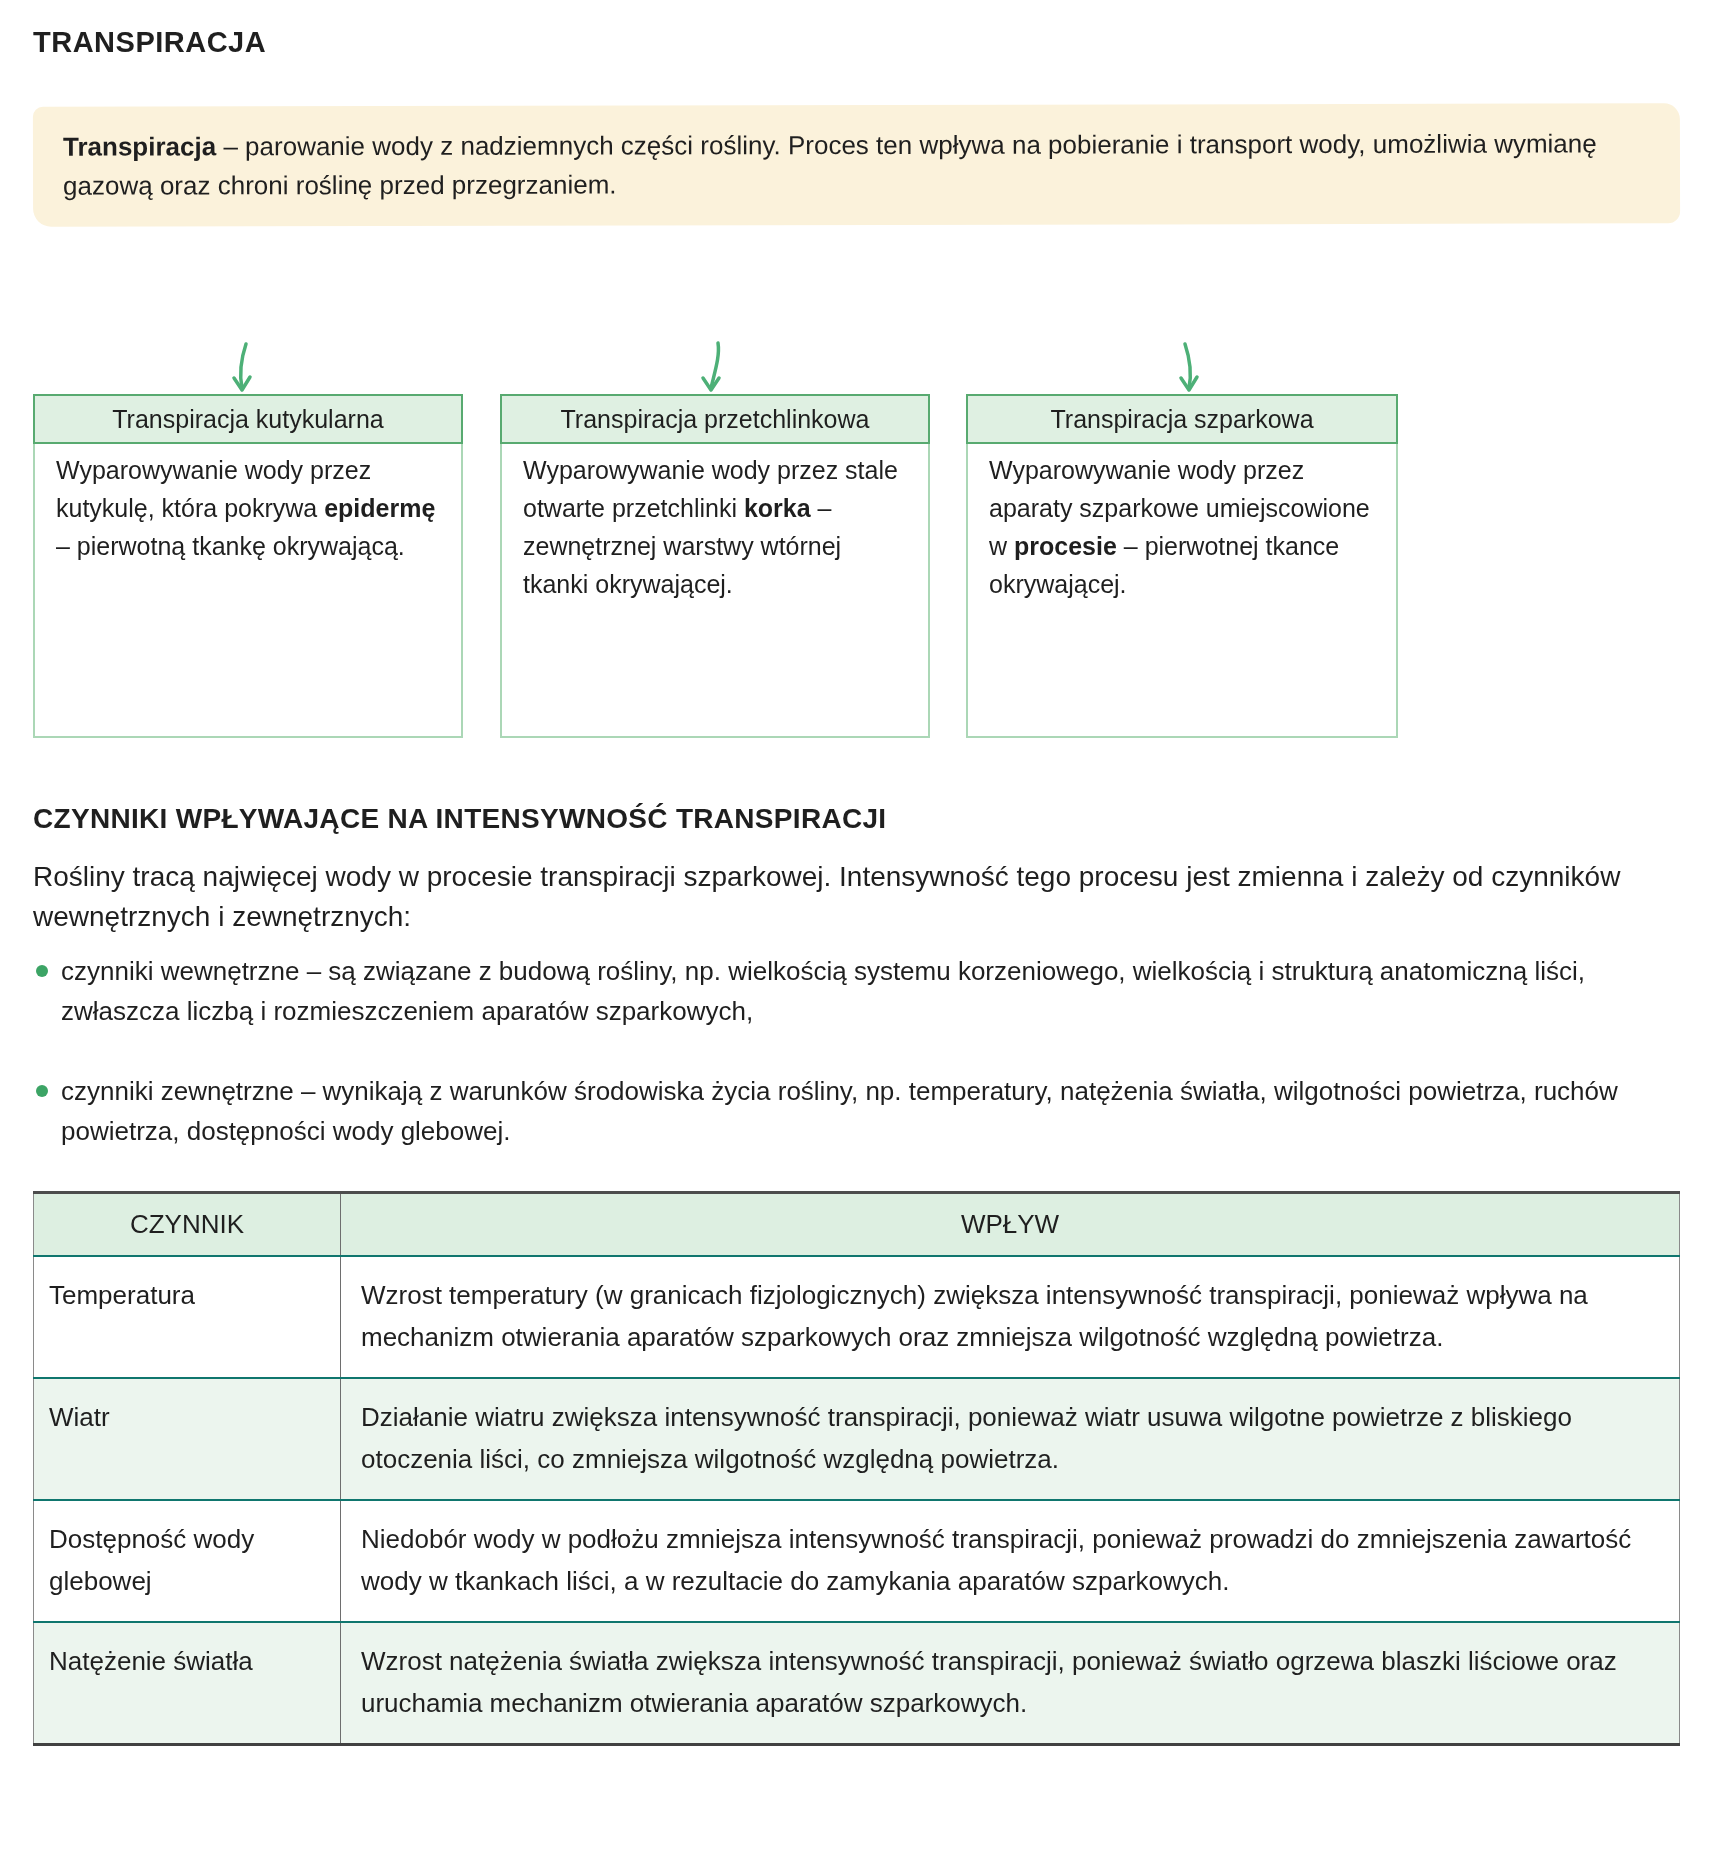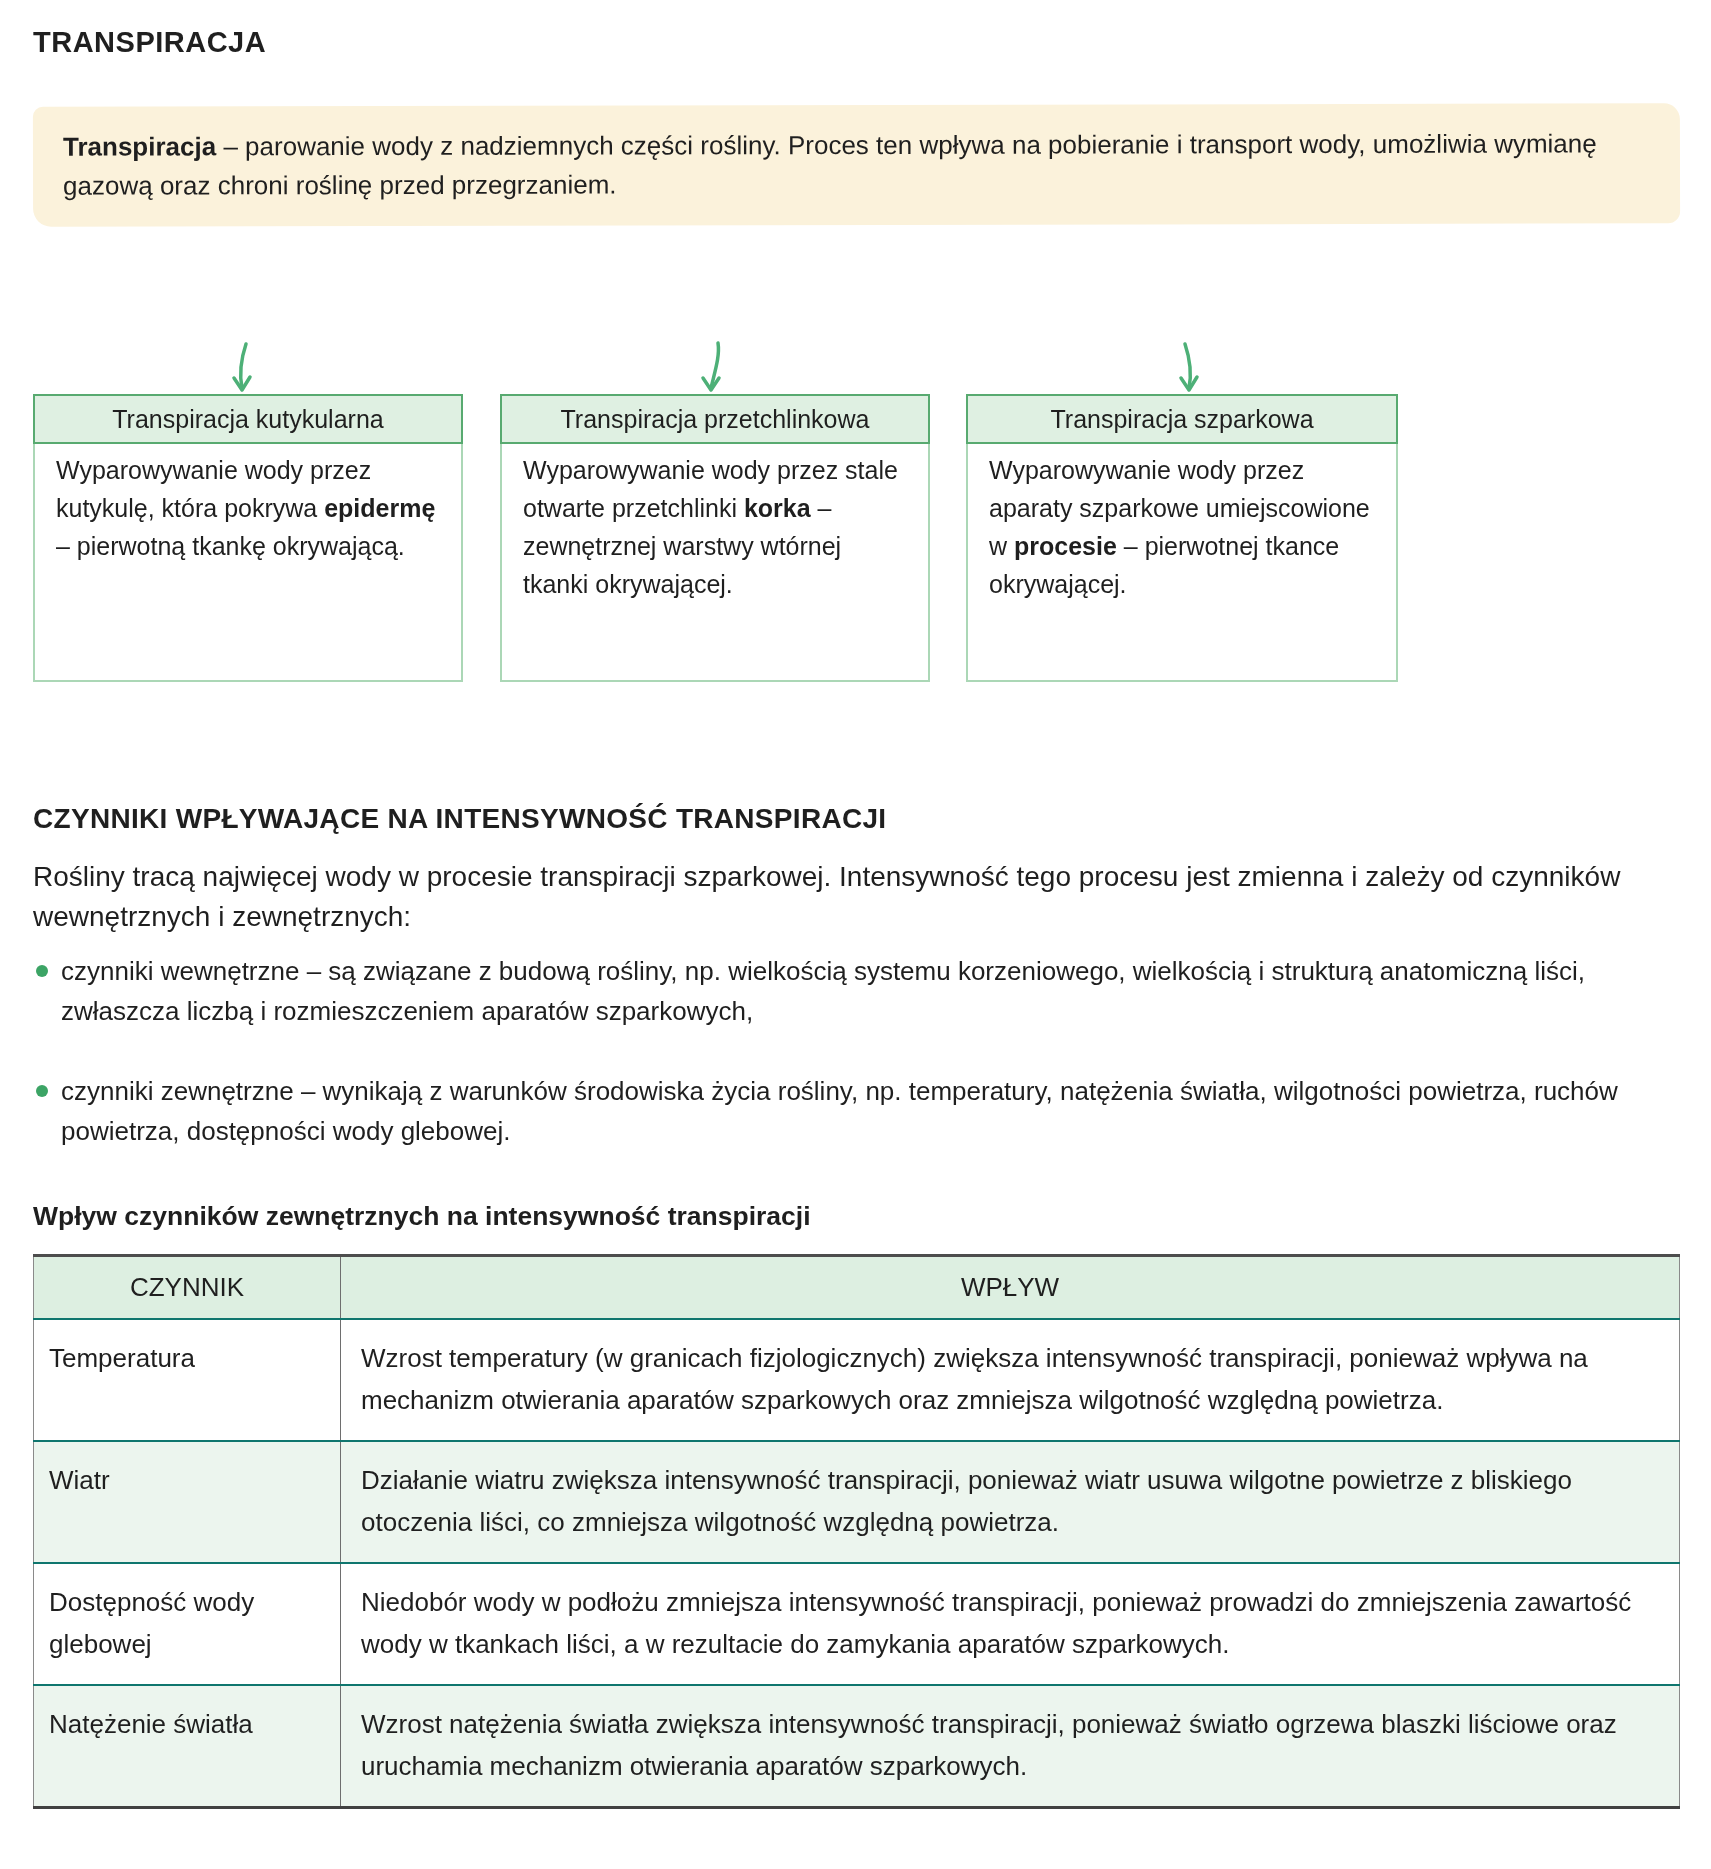--- a/index.html
+++ b/index.html
@@ -30,21 +30,21 @@
     background:#6cbc88;border-radius:26px 22px 20px 24px;
     display:flex;align-items:center;justify-content:center;
     color:#ffffff;font-weight:bold;font-size:25px;letter-spacing:1.5px;
   }
   .arrow{position:absolute;top:46px;width:34px;height:56px;}
   .arrow-left{left:195px;}
   .arrow-mid{left:662px;}
   .arrow-right{left:1137px;}
 
   .tbox{
-    position:absolute;top:99px;height:288px;box-sizing:border-box;
+    position:absolute;top:99px;height:344px;box-sizing:border-box;
     background:#ffffff;border:2px solid #abd7b6;
   }
   .tbox-1{left:0;width:430px;}
   .tbox-2{left:467px;width:430px;}
   .tbox-3{left:933px;width:432px;}
   .tbox-header{
     margin:-2px -2px 0 -2px;height:50px;box-sizing:border-box;
     background:#dff0e2;border:2px solid #58aa70;
     display:flex;align-items:center;justify-content:center;
     font-size:25px;
@@ -146,21 +146,20 @@
 
   <h2 class="section-heading">CZYNNIKI WPŁYWAJĄCE NA INTENSYWNOŚĆ TRANSPIRACJI</h2>
 
   <p class="intro">Rośliny tracą najwięcej wody w procesie transpiracji szparkowej. Intensywność tego procesu jest zmienna i zależy od czynników wewnętrznych i zewnętrznych:</p>
 
   <ul class="factors">
     <li>czynniki wewnętrzne – są związane z budową rośliny, np. wielkością systemu korzeniowego, wielkością i strukturą anatomiczną liści, zwłaszcza liczbą i rozmieszczeniem aparatów szparkowych,</li>
     <li>czynniki zewnętrzne – wynikają z warunków środowiska życia rośliny, np. temperatury, natężenia światła, wilgotności powietrza, ruchów powietrza, dostępności wody glebowej.</li>
   </ul>
 
-  <h3 class="table-caption">Wpływ czynników zewnętrznych na intensywność transpiracji</h3>
 
   <table class="factors-table">
     <colgroup>
       <col class="col-factor">
         <col>
     </colgroup>
     <thead>
       <tr>
         <th>CZYNNIK</th>
         <th class="effect-head">WPŁYW</th>

